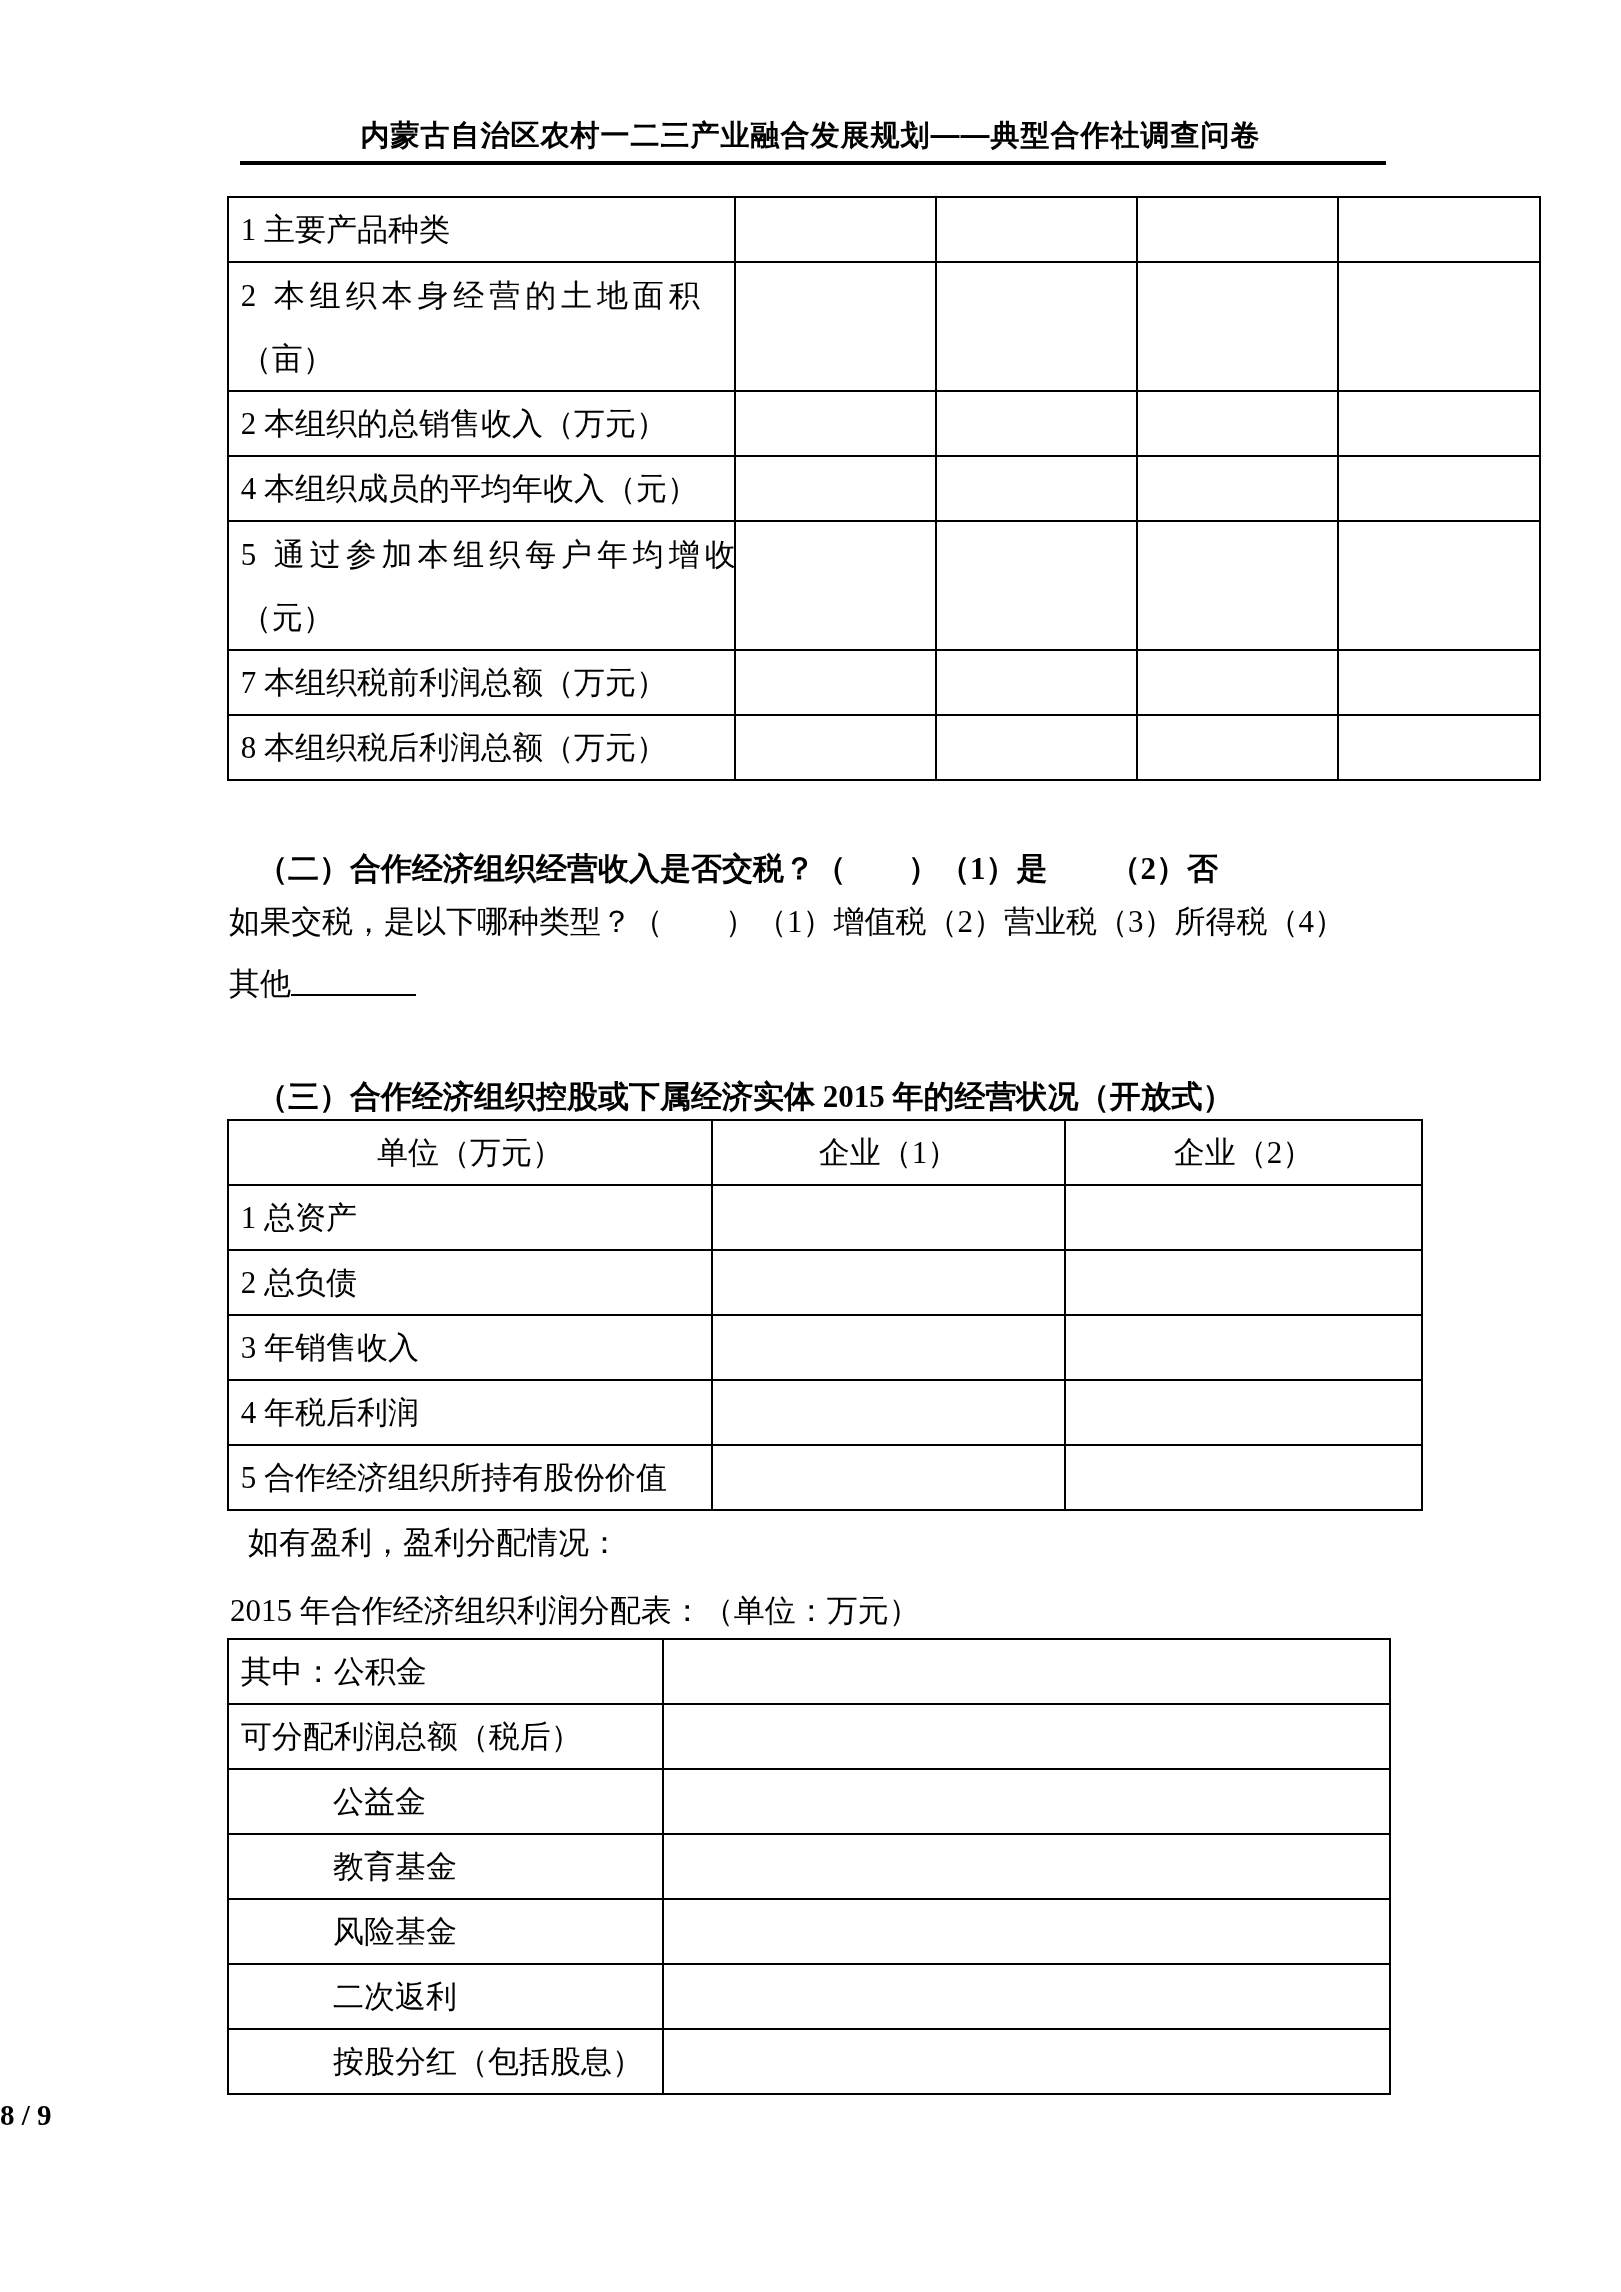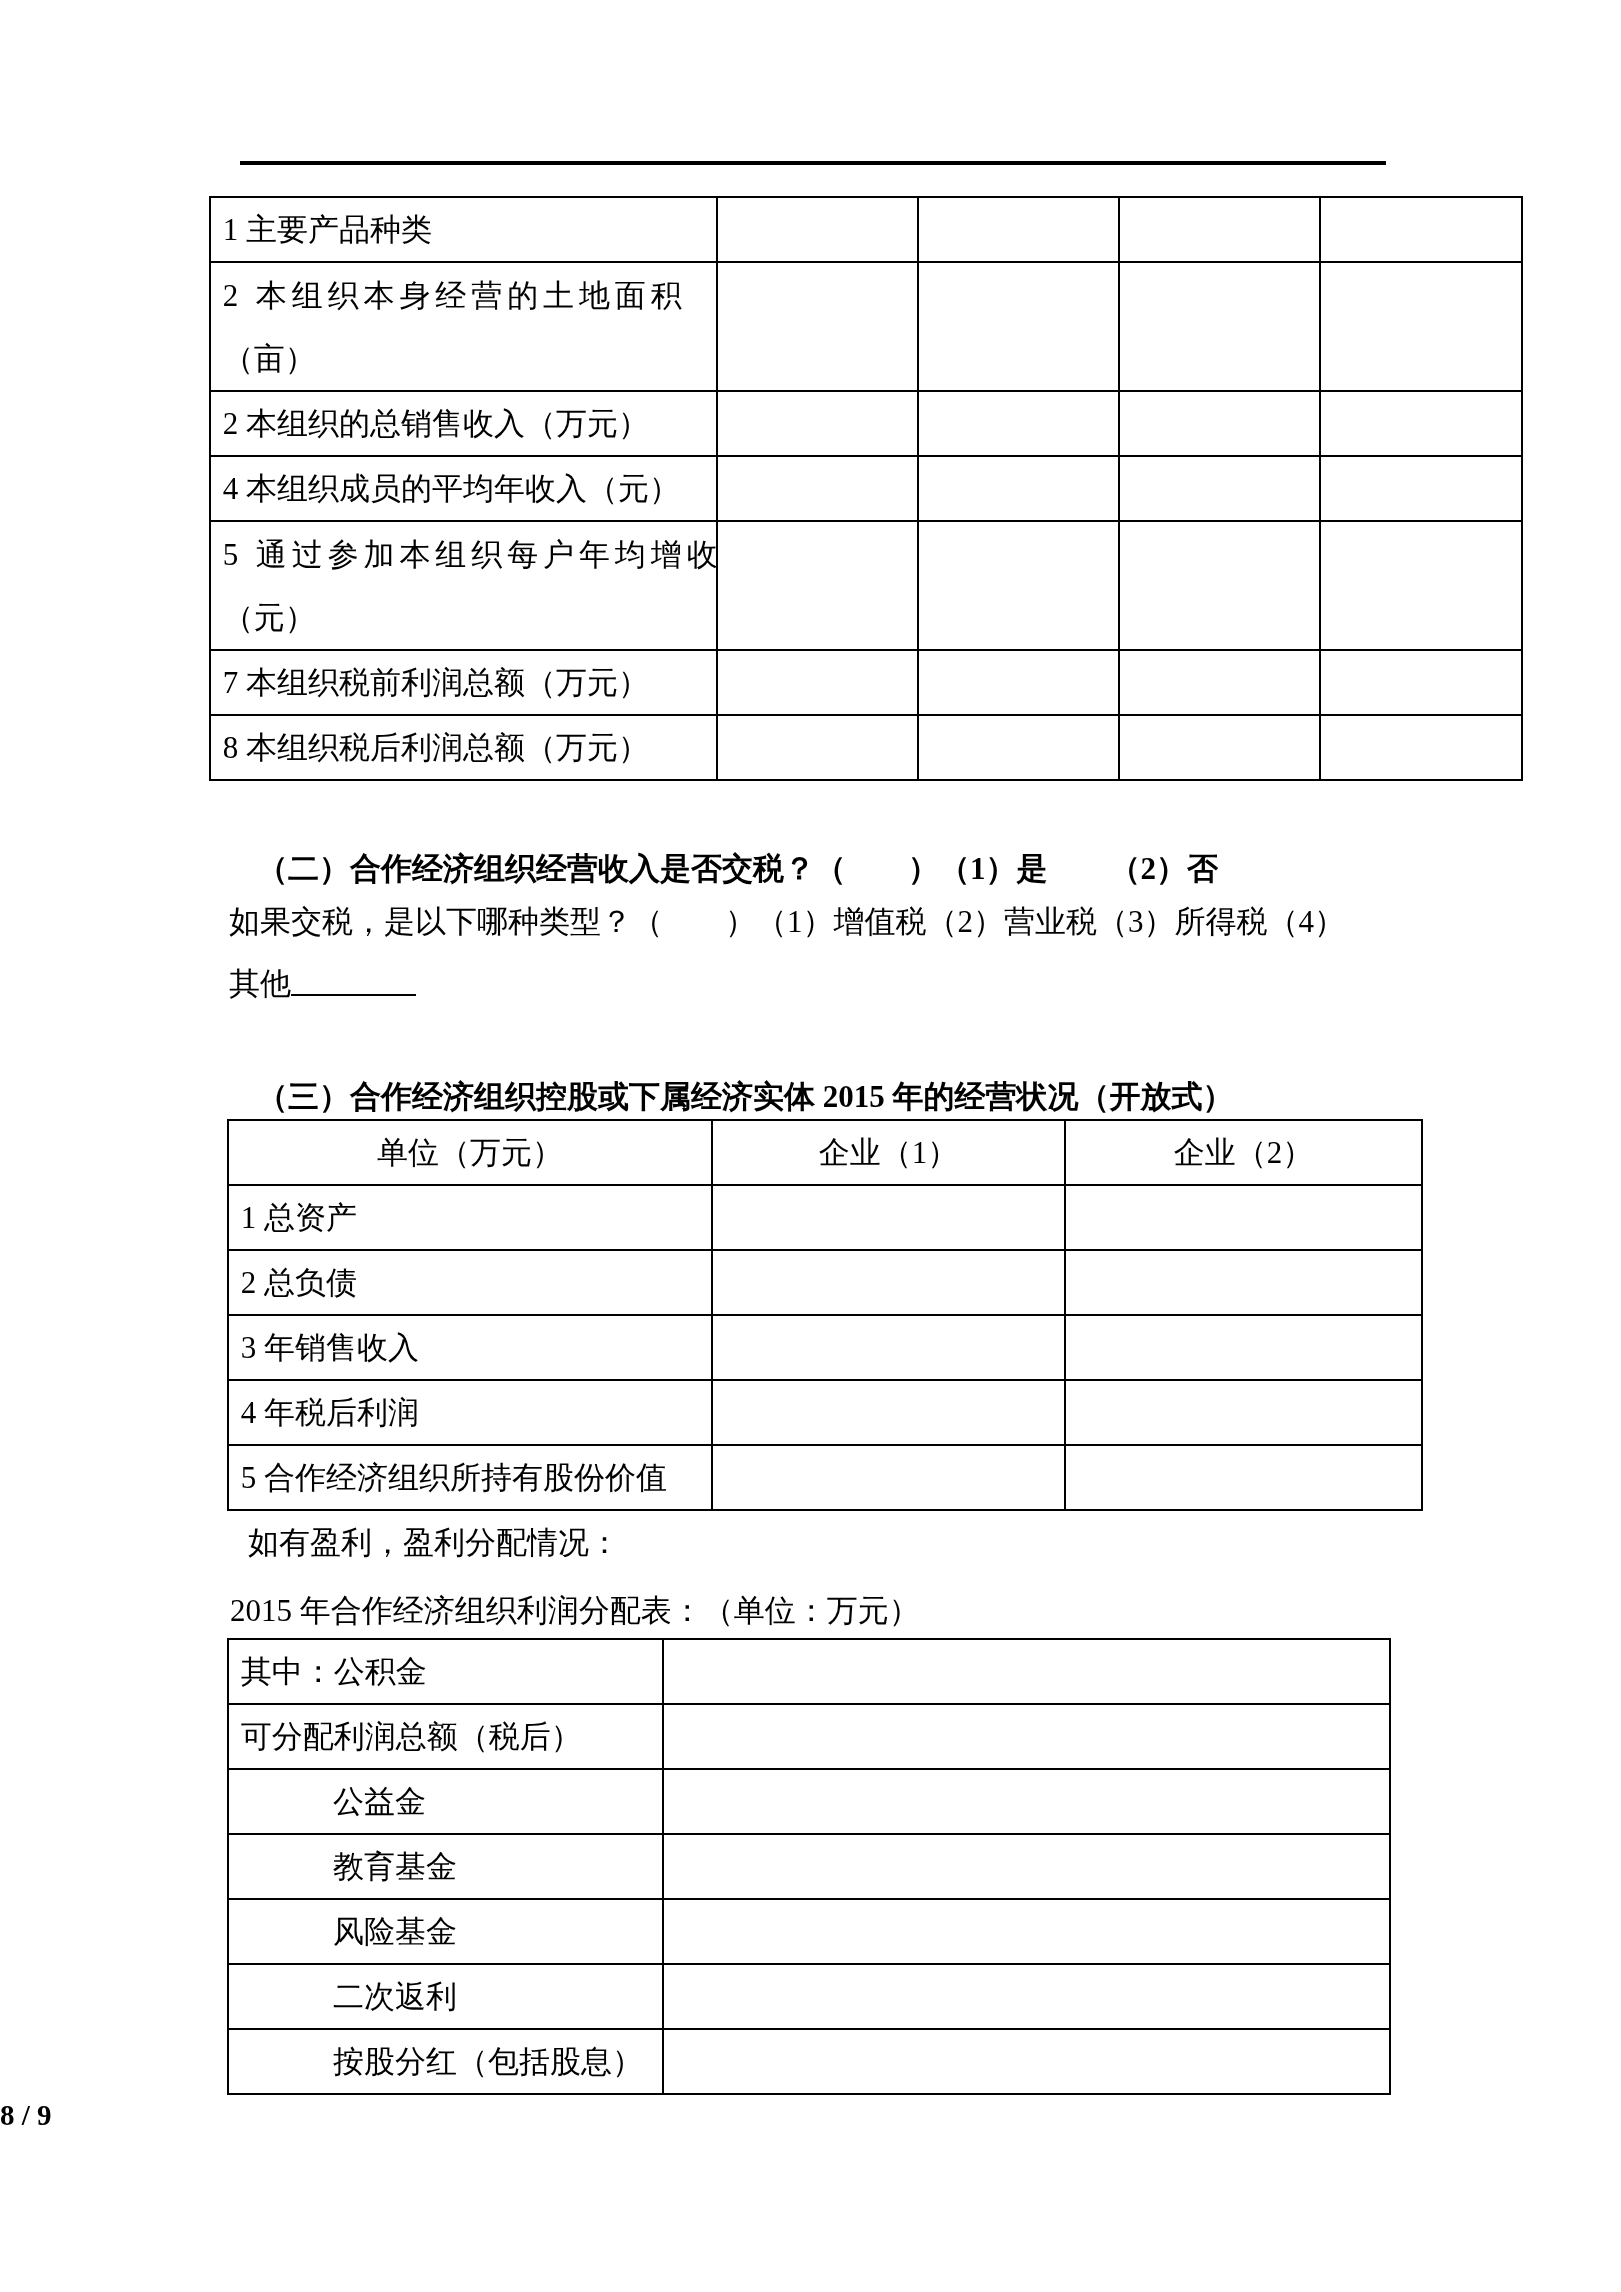--- a/index.html
+++ b/index.html
@@ -32,21 +32,21 @@
     padding:0 11.8px;vertical-align:middle;
     line-height:63px;height:65px;
     box-sizing:border-box;
     overflow:hidden;
   }
   tr.tall td{height:129px;}
   .spread{display:block;letter-spacing:4.9px;white-space:nowrap;}
   .wrapline{display:block;}
   .answer{background:#fff;}
   
-  #table1{top:196px;left:209px;width:1311px;}
+  #table1{top:196px;left:227px;width:1311px;}
   #table1 .cL{width:507px;} #table1 .c1{width:201px;} #table1 .c2{width:201px;}
   #table1 .c3{width:201px;} #table1 .c4{width:202px;}
   
   #table2{top:1119px;left:227px;width:1194px;}
   #table2 .cL{width:484px;} #table2 .c1{width:353px;} #table2 .c2{width:357px;}
   #table2 th{text-align:center;font-weight:normal;margin-top:48px;}
   
   #table3{top:1638px;left:227px;width:1162px;}
   #table3 .cL{width:435px;} #table3 .c1{width:727px;}
   #table3 td.indent{padding-left:104px;}
@@ -62,20 +62,21 @@
   .page-number{
     position:absolute;top:2099px;left:0;width:100%;
     text-align:left;font-size:29px;font-weight:bold;
   }
 </style>
 </head>
 <body>
 
 <div class="page">
 
+  <div class="doc-title">内蒙古自治区农村一二三产业融合发展规划——典型合作社调查问卷</div>
   <div class="header-rule"></div>
 
   <table id="table1">
     <colgroup>
       <col class="cL">
         <col class="c1">
         <col class="c2">
         <col class="c3">
         <col class="c4">
     </colgroup>

